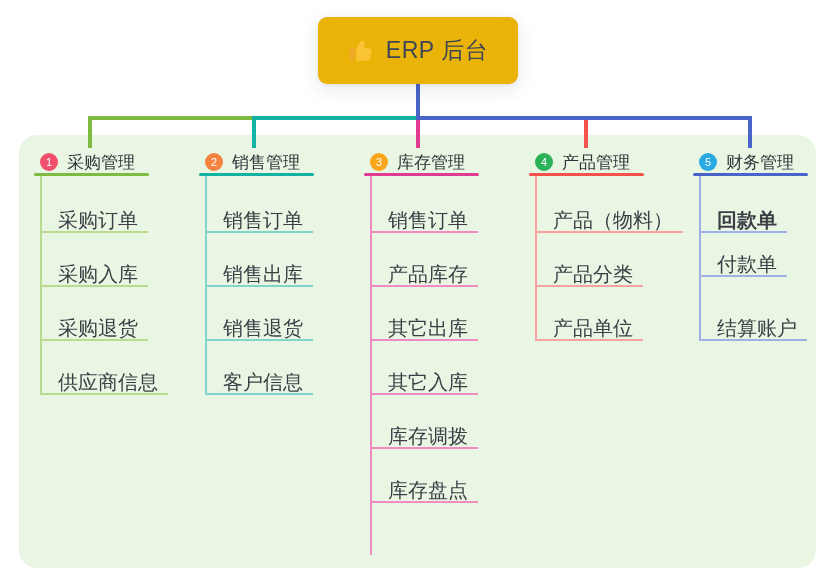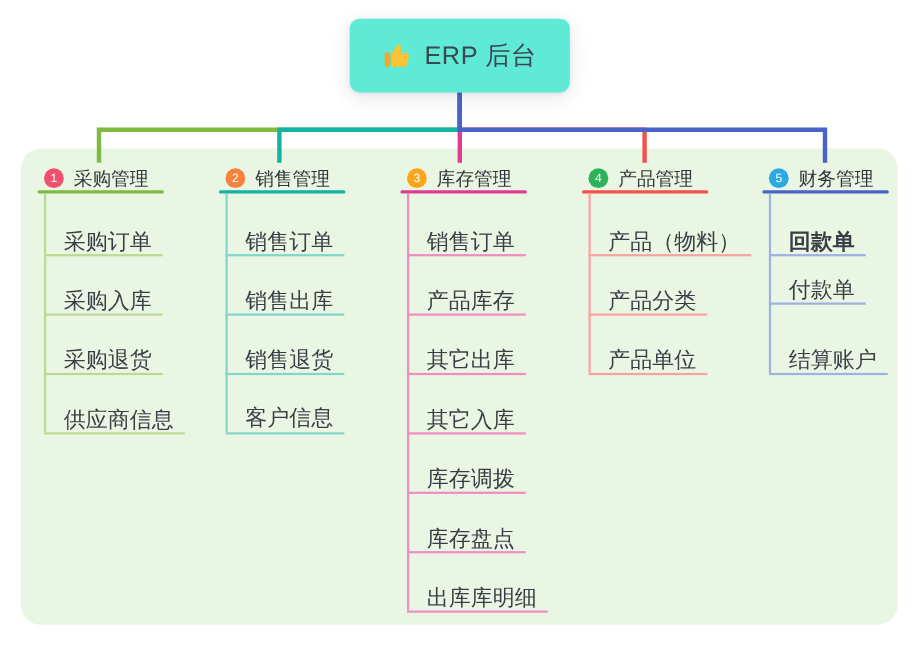--- a/index.html
+++ b/index.html
@@ -9,21 +9,21 @@
     color:#33373d;
   }
   .stage{position:absolute;inset:0;}
   .panel{
     position:absolute;left:19px;top:135px;width:797px;height:433px;
     background:#eaf6e4;border-radius:18px;
   }
   .links{position:absolute;left:0;top:0;width:839px;height:588px;pointer-events:none;}
   .root-node{
     position:absolute;left:318px;top:17px;width:200px;height:67px;
-    background:#5eead4;border-radius:9px;
+    background:#eab308;border-radius:9px;
     box-shadow:0 5px 18px rgba(40,60,80,.12), 0 1px 3px rgba(40,60,80,.08);
     display:flex;align-items:center;justify-content:center;gap:11px;
     cursor:pointer;
   }
   .root-title{font-size:23px;color:#3c4654;letter-spacing:.5px;}
   .thumb{width:27px;height:27px;display:block;}
   .hdr{
     position:absolute;top:151px;height:22px;
     display:flex;align-items:center;gap:9px;cursor:pointer;
   }
@@ -79,35 +79,34 @@
 
   <div class="hdr" style="left:205px">
     <span class="badge" style="background: rgb(245, 130, 63);">2</span>
     <span class="hlabel">销售管理</span>
   </div>
   <div class="hline" style="left: 199px; width: 115px; background: rgb(19, 178, 163);"></div>
   <div class="rail" style="left: 205px; height: 217px; background: rgb(130, 213, 201);"></div>
   <div class="item" style="left: 205px; top: 212px; border-bottom-color: rgb(130, 213, 201);">销售订单</div>
   <div class="item" style="left: 205px; top: 266px; border-bottom-color: rgb(130, 213, 201);">销售出库</div>
   <div class="item" style="left: 205px; top: 320px; border-bottom-color: rgb(130, 213, 201);">销售退货</div>
-  <div class="item" style="left: 205px; top: 374px; border-bottom-color: rgb(130, 213, 201); font-family: Liberation Mono, monospace;">客户信息</div>
+  <div class="item" style="left: 205px; top: 374px; border-bottom-color: rgb(130, 213, 201);">客户信息</div>
 
   <div class="hdr" style="left:370px">
     <span class="badge" style="background: rgb(249, 166, 26);">3</span>
     <span class="hlabel">库存管理</span>
   </div>
   <div class="hline" style="left: 364px; width: 115px; background: rgb(224, 58, 146);"></div>
   <div class="rail" style="left: 370px; height: 379px; background: rgb(240, 140, 194);"></div>
   <div class="item" style="left: 370px; top: 212px; border-bottom-color: rgb(240, 140, 194);">销售订单</div>
   <div class="item" style="left: 370px; top: 266px; border-bottom-color: rgb(240, 140, 194);">产品库存</div>
   <div class="item" style="left: 370px; top: 320px; border-bottom-color: rgb(240, 140, 194);">其它出库</div>
   <div class="item" style="left: 370px; top: 374px; border-bottom-color: rgb(240, 140, 194);">其它入库</div>
   <div class="item" style="left: 370px; top: 428px; border-bottom-color: rgb(240, 140, 194);">库存调拨</div>
   <div class="item" style="left: 370px; top: 482px; border-bottom-color: rgb(240, 140, 194);">库存盘点</div>
-  <div class="item" style="left: 370px; top: 536px; border-bottom-color: rgb(240, 140, 194);">出库库明细</div>
 
   <div class="hdr" style="left:535px">
     <span class="badge" style="background: rgb(44, 178, 88);">4</span>
     <span class="hlabel">产品管理</span>
   </div>
   <div class="hline" style="left: 529px; width: 115px; background: rgb(244, 80, 76);"></div>
   <div class="rail" style="left: 535px; height: 163px; background: rgb(249, 162, 159);"></div>
   <div class="item" style="left: 535px; top: 212px; border-bottom-color: rgb(249, 162, 159);">产品（物料）</div>
   <div class="item" style="left: 535px; top: 266px; border-bottom-color: rgb(249, 162, 159);">产品分类</div>
   <div class="item" style="left: 535px; top: 320px; border-bottom-color: rgb(249, 162, 159);">产品单位</div>

